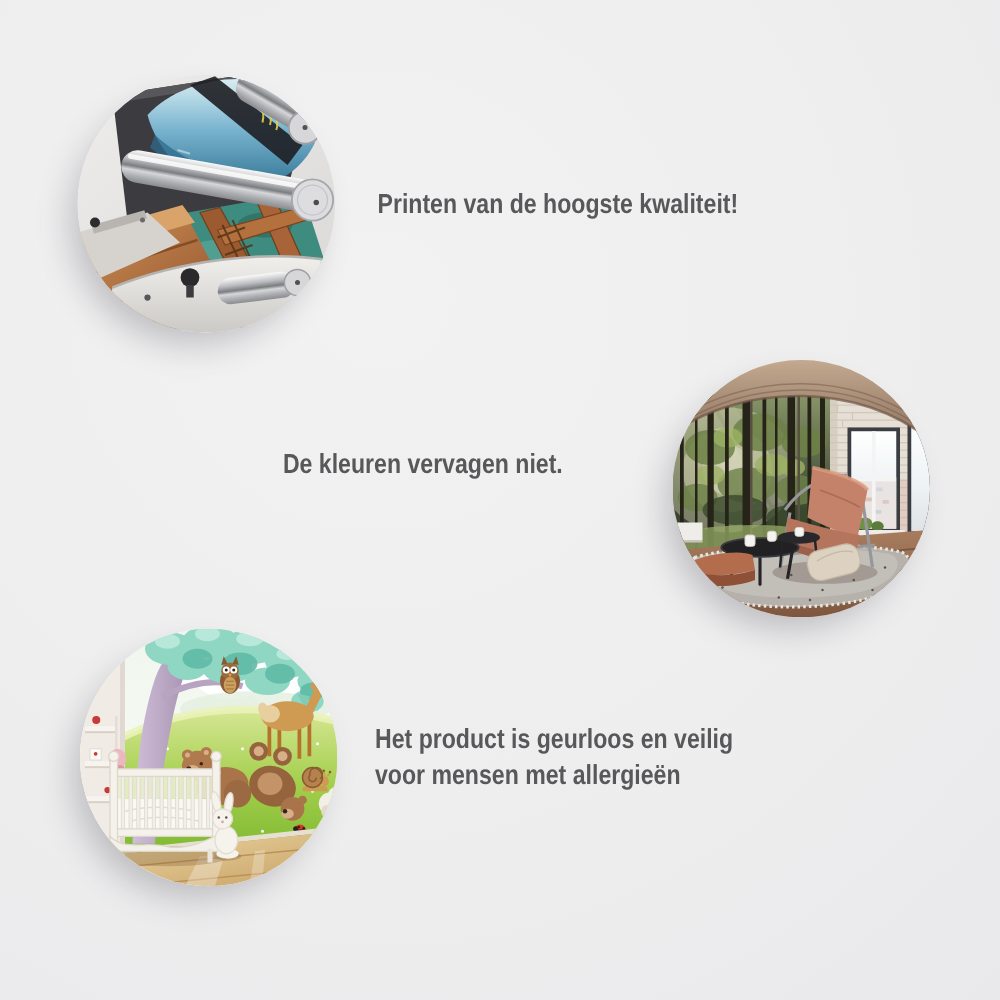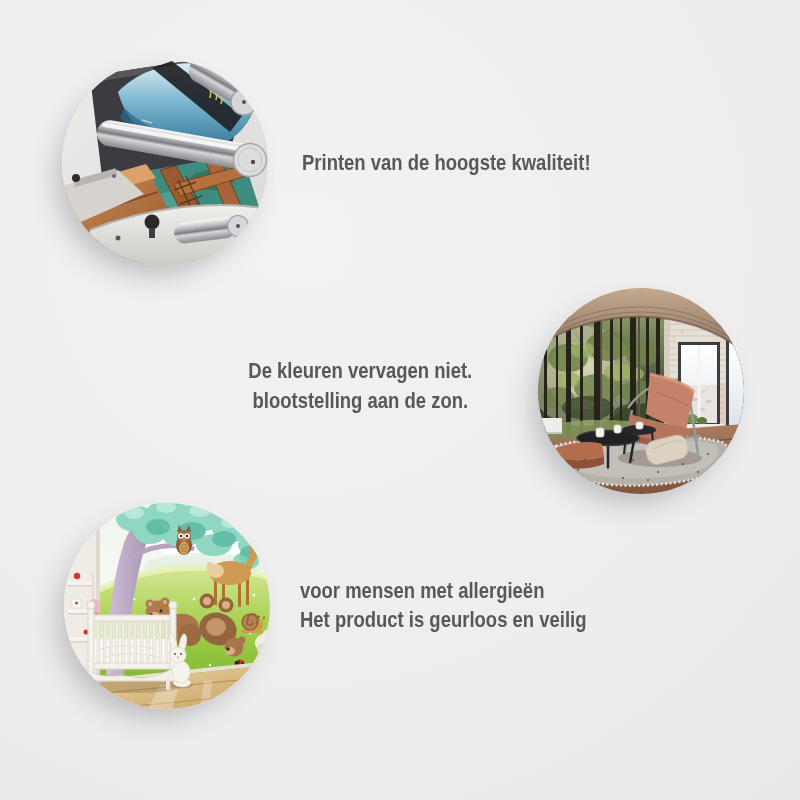--- a/index.html
+++ b/index.html
@@ -9,21 +9,21 @@
   .photo-circle{position:absolute;border-radius:50%;overflow:hidden;
          box-shadow:-10px 14px 26px -4px rgba(95,95,100,0.33);}
   #c1{left:62px;top:60px;width:206px;height:206px;}
   #c2{left:538px;top:288px;width:206px;height:206px;}
   #c3{left:64px;top:503px;width:206px;height:206px;}
   .photo-circle svg{display:block;width:100%;height:100%;}
   .caption{position:absolute;color:#58585b;font-weight:bold;font-size:22px;white-space:nowrap;text-decoration:underline;}
   .cap-line{display:block;}
   .cap-line>span{display:inline-block;transform:scaleX(0.84);}
   .left-align .cap-line>span{transform-origin:0 50%;}
-  .center-align{text-align:center;}
+  .center-align{text-align:left;}
   .center-align .cap-line>span{transform-origin:50% 50%;}
   #t1{left:302px;top:148px;line-height:30px;}
   #t2{left:205px;top:356px;width:310px;line-height:30px;}
   #t3{left:300px;top:576px;line-height:29px;}
 </style>
 </head>
 <body>
 
 <div class="stage">
 
@@ -242,21 +242,20 @@
         <rect x="108" y="150" width="42" height="24" rx="10" fill="#ddd2c2" stroke="#c6b9a7" stroke-width="1"></rect>
         <path d="M116,158 C128,154 140,154 146,158" stroke="#c6b9a7" stroke-width="1" fill="none"></path>
       </g>
       <path d="M18,160 C34,154 56,152 64,156 L66,168 C52,172 30,174 20,170 Z" fill="#b36d4d"></path>
       <path d="M20,170 C36,174 54,172 66,168 L66,176 C50,182 30,182 20,178 Z" fill="#8e5138"></path>
     </svg>
   </div>
 
   <div class="caption center-align" id="t2">
     <span class="cap-line"><span>De kleuren vervagen niet.</span></span>
-    <span class="cap-line"><span>blootstelling aan de zon.</span></span>
   </div>
 
   <div class="photo-circle" id="c3">
     <svg viewBox="0 0 206 206" aria-hidden="true">
       <defs>
         <linearGradient id="c3s" x1="0" y1="0" x2="0" y2="1">
           <stop offset="0" stop-color="#f0f6ee"></stop>
             <stop offset="1" stop-color="#fbfcf8"></stop>
         </linearGradient>
         <linearGradient id="c3m" x1="0" y1="0" x2="0" y2="1">
@@ -481,17 +480,17 @@
         </g>
       <ellipse cx="117" cy="169" rx="9" ry="11" fill="#f6f3ec" stroke="#e2dcd1" stroke-width="1"></ellipse>
       <circle cx="114" cy="152" r="8" fill="#f6f3ec" stroke="#e2dcd1" stroke-width="1"></circle>
       <circle cx="111" cy="151" r="1" fill="#5a5248"></circle>
         <circle cx="117" cy="151" r="1" fill="#5a5248"></circle>
       <circle cx="114" cy="154.5" r="1.1" fill="#d8a8a0"></circle>
     </svg>
   </div>
 
   <div class="caption left-align" id="t3">
+    <span class="cap-line"><span>Het product is geurloos en veilig</span></span>
     <span class="cap-line"><span>voor mensen met allergieën</span></span>
-    <span class="cap-line"><span>Het product is geurloos en veilig</span></span>
   </div>
 
 </div>
 
 </body></html>

